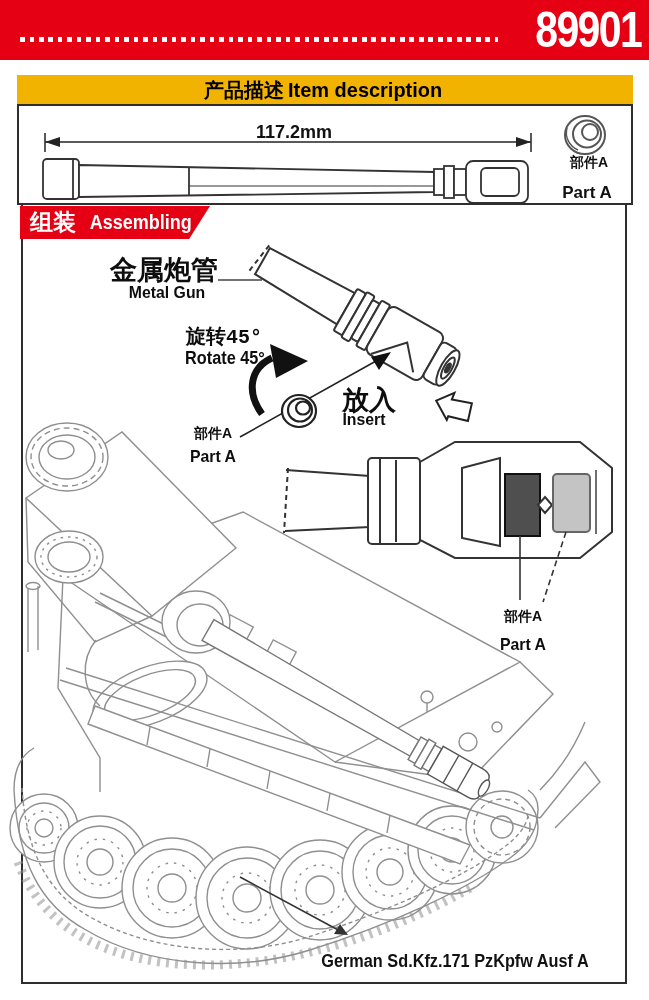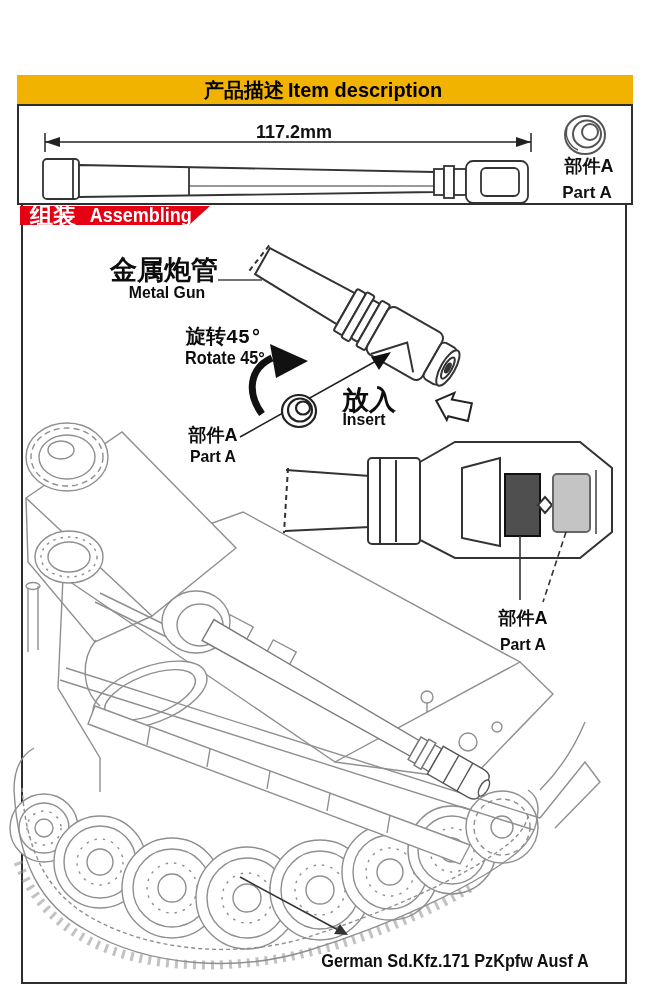--- a/index.html
+++ b/index.html
@@ -16,45 +16,49 @@
   
   .desc-header{position:absolute;left:17px;top:75px;width:616px;height:30px;background:#f1b300;
     display:flex;align-items:center;justify-content:center;}
   .desc-header .cn{font-size:20px;font-weight:bold;color:#000;}
   .desc-header .en{font-size:21px;font-weight:bold;color:#000;transform:scaleX(0.95);}
   .desc-box{position:absolute;left:17px;top:104px;width:612px;height:97px;background:#fff;
     border:2px solid #2e2e2e;}
   
   .asm-box{position:absolute;left:21px;top:203px;width:602px;height:777px;background:transparent;
     border:2px solid #2e2e2e;}
-  .asm-banner{position:absolute;left:20px;top:206px;width:190px;height:19px;background:#e60013;
+  .asm-banner{position:absolute;left:20px;top:206px;width:190px;height:33px;background:#e60013;
     clip-path:polygon(0 0,100% 0,89% 100%,0 100%);
     display:flex;align-items:center;padding-left:10px;gap:8px;box-sizing:border-box;}
   .asm-banner .cn{color:#fff;font-size:23px;font-weight:bold;}
   .asm-banner .en{color:#fff;font-size:20px;font-weight:bold;transform:scaleX(0.9);}
   
   .lbl{position:absolute;font-weight:bold;color:#0d0d0d;white-space:nowrap;
     transform:translateX(-50%);text-align:center;line-height:1.05;}
-  .cn21{font-size:27px;} .cn20{font-size:20px;} .cn18{font-size:18px;}
+  .cn21{font-size:27px;} .cn20{font-size:20px;} .cn18{font-size:14px;}
   .en17{font-size:17px;transform:translateX(-50%) scaleX(0.93);}
   .dim-label{position:absolute;left:275px;top:16px;transform:translateX(-50%);
     font-size:18px;font-weight:bold;white-space:nowrap;}
   .boxlbl{position:absolute;transform:translateX(-50%);font-weight:bold;white-space:nowrap;text-align:center;}
   
   .caption-cn{position:absolute;left:357px;top:923px;font-size:22px;font-weight:bold;white-space:nowrap;}
   .caption-cn .num{color:#e60013;margin-right:2px;}
   .caption-en{position:absolute;left:455px;top:951px;font-size:17.5px;font-weight:bold;
     transform:translateX(-50%) scaleX(0.93);white-space:nowrap;}
   svg{position:absolute;left:0;top:0;}
 </style>
 </head>
 <body>
 
 <div id="page">
 
+  <div class="top-banner">
+    <div class="dot-line"></div>
+    <div class="kit-number">89901</div>
+  </div>
 
   <div class="desc-header">
     <span class="cn">产品描述</span>
     <span class="en">Item description</span>
   </div>
 
   <div class="desc-box">
     <div class="dim-label">117.2mm</div>
     <svg width="612" height="97" viewBox="0 0 612 97">
       <g stroke="#222" stroke-width="1.5" fill="none">

